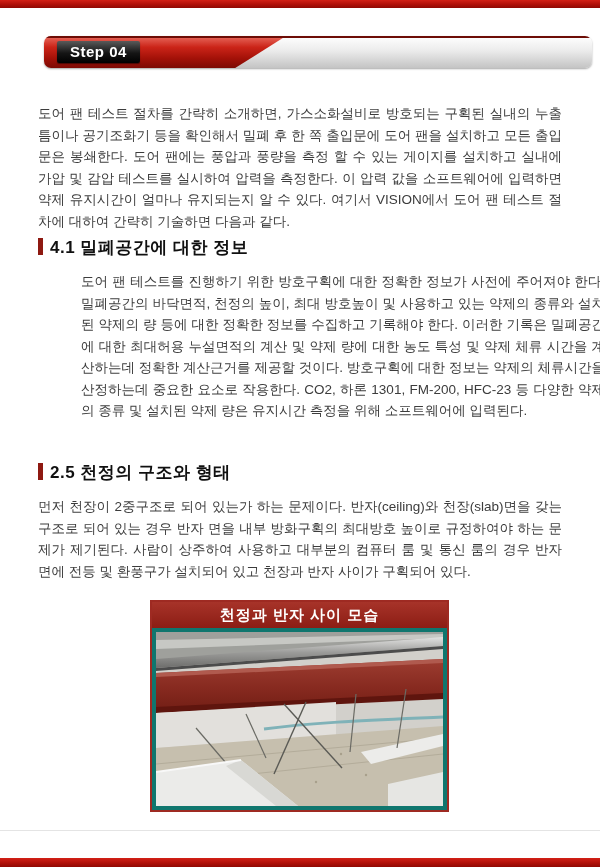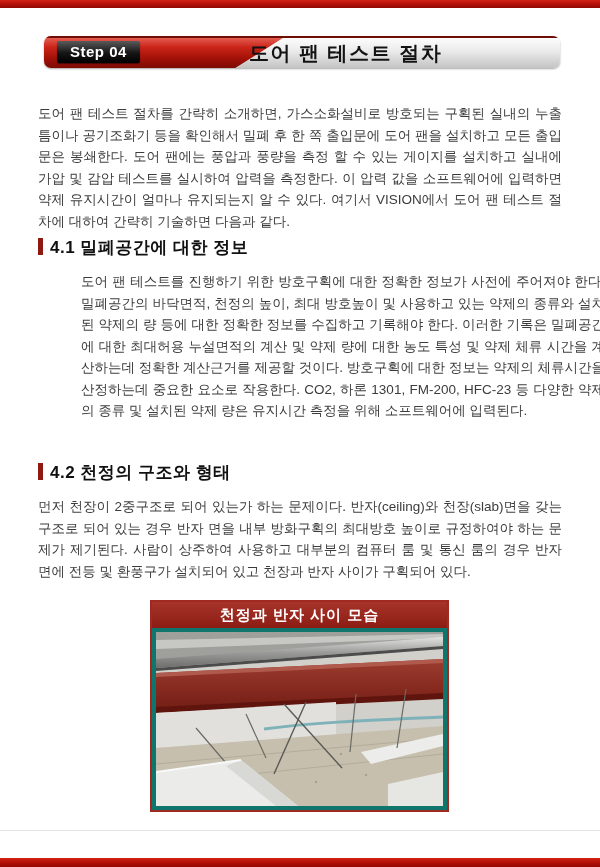--- a/index.html
+++ b/index.html
@@ -13,20 +13,21 @@
   .rule-red.top { top:0; }
   .rule-red.bottom { bottom:0; height:9px; }
   .footer-divider { position:absolute; top:830px; left:0; right:0; height:1px; background:#e4e4e4; }
 
   
   .stepbar {
     position:absolute; top:36px; left:44px; width:516px; height:32px;
     border-radius:7px; overflow:hidden;
     background:linear-gradient(180deg,#ffffff 0%,#ececec 45%,#c4c4c4 100%);
     box-shadow:0 1px 2px rgba(0,0,0,.35);
+    padding-left:32px;
   }
   .stepbar-red {
     position:absolute; left:0; top:0; bottom:0; width:242px;
     background:linear-gradient(180deg,#e96a5e 0%,#cb2418 35%,#a31108 70%,#7c0a04 100%);
     clip-path:polygon(0 0,100% 0,79% 100%,0 100%);
   }
   .stepbar-topline { position:absolute; top:0; left:0; right:0; height:2px;
     background:#6d0d06; border-radius:7px 7px 0 0; }
   .step-chip {
     position:absolute; left:13px; top:5px; height:22px; line-height:22px;
@@ -68,29 +69,28 @@
 <body>
 
 <div class="page">
 
   <div class="rule-red top"></div>
 
   <div class="stepbar">
     <div class="stepbar-red"></div>
     <div class="stepbar-topline"></div>
     <span class="step-chip">Step 04</span>
-    <span class="step-title">도어 팬 테스트 절차</span>
   </div>
 
   <p class="para intro">도어 팬 테스트 절차를 간략히 소개하면, 가스소화설비로 방호되는 구획된 실내의 누출 틈이나 공기조화기 등을 확인해서 밀폐 후 한 쪽 출입문에 도어 팬을 설치하고 모든 출입문은 봉쇄한다. 도어 팬에는 풍압과 풍량을 측정 할 수 있는 게이지를 설치하고 실내에 가압 및 감압 테스트를 실시하여 압력을 측정한다. 이 압력 값을 소프트웨어에 입력하면 약제 유지시간이 얼마나 유지되는지 알 수 있다. 여기서 VISION에서 도어 팬 테스트 절차에 대하여 간략히 기술하면 다음과 같다.</p>
 
   <h2 class="sec-head h41"><span class="sec-marker"></span><span>4.1 밀폐공간에 대한 정보</span></h2>
   <p class="para p41">도어 팬 테스트를 진행하기 위한 방호구획에 대한 정확한 정보가 사전에 주어져야 한다. 밀폐공간의 바닥면적, 천정의 높이, 최대 방호높이 및 사용하고 있는 약제의 종류와 설치된 약제의 량 등에 대한 정확한 정보를 수집하고 기록해야 한다. 이러한 기록은 밀폐공간에 대한 최대허용 누설면적의 계산 및 약제 량에 대한 농도 특성 및 약제 체류 시간을 계산하는데 정확한 계산근거를 제공할 것이다. 방호구획에 대한 정보는 약제의 체류시간을 산정하는데 중요한 요소로 작용한다. CO2, 하론 1301, FM-200, HFC-23 등 다양한 약제의 종류 및 설치된 약제 량은 유지시간 측정을 위해 소프트웨어에 입력된다.</p>
 
-  <h2 class="sec-head h42"><span class="sec-marker"></span><span>4.2 천정의 구조와 형태</span></h2>
+  <h2 class="sec-head h42"><span class="sec-marker"></span><span>2.5 천정의 구조와 형태</span></h2>
   <p class="para p42">먼저 천장이 2중구조로 되어 있는가 하는 문제이다. 반자(ceiling)와 천장(slab)면을 갖는 구조로 되어 있는 경우 반자 면을 내부 방화구획의 최대방호 높이로 규정하여야 하는 문제가 제기된다. 사람이 상주하여 사용하고 대부분의 컴퓨터 룸 및 통신 룸의 경우 반자 면에 전등 및 환풍구가 설치되어 있고 천장과 반자 사이가 구획되어 있다.</p>
 
   <div class="figure">
     <div class="fig-caption">천정과 반자 사이 모습</div>
     <div class="fig-photo">
       <svg width="287" height="174" viewBox="0 0 287 174">
         <defs>
           <linearGradient id="pipeGrad" x1="0" y1="0" x2="0" y2="1">
             <stop offset="0" stop-color="#e3e3e2"></stop>
               <stop offset="0.5" stop-color="#9b9b99"></stop>

